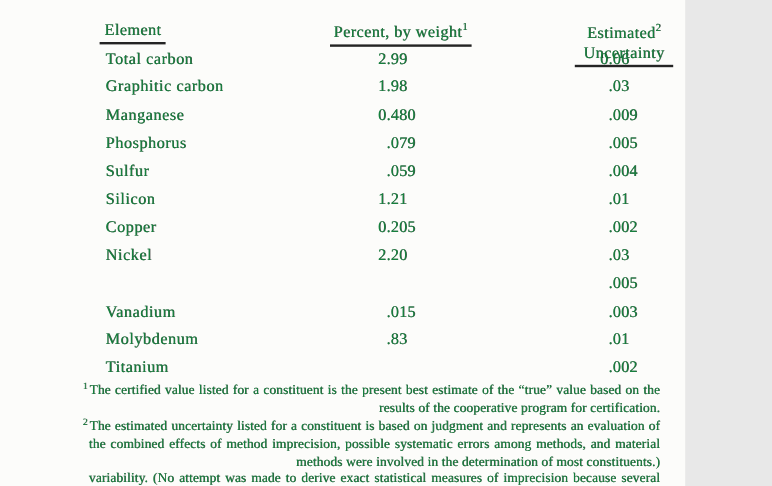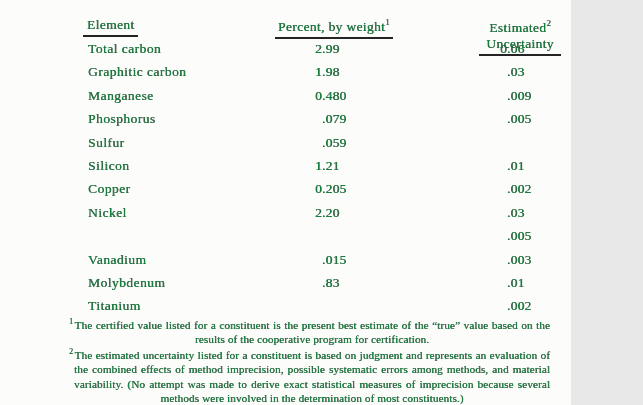--- a/index.html
+++ b/index.html
@@ -43,21 +43,21 @@
   .cell-unc .ip{width:67px;}
   
   .footnote{
     position:absolute;left:69px;width:481px;
     font-size:11.2px;line-height:14.4px;letter-spacing:0.1px;
   }
   #fn1{top:315px;}
   #fn2{top:345px;}
   .fl{text-align:justify;text-align-last:justify;}
   .fl.cont{padding-left:5px;}
-  .fl.last{text-align:center;text-align-last:auto;}
+  .fl.last{text-align:right;text-align-last:auto;}
   sup.fnm{font-size:8px;margin-right:1.5px;}
 </style>
 </head>
 <body>
 
 <div class="page">
 
   <div class="colhdr" id="hdr-element">Element</div>
 
   <div class="colhdr" id="hdr-percent"><span>Percent, by weight</span><sup>1</sup></div>
@@ -84,20 +84,21 @@
       <span class="cell-num cell-unc"><span class="ip"></span><span class="fp">.009</span></span>
     </div>
     <div class="trow">
       <span class="cell-el">Phosphorus</span>
       <span class="cell-num cell-pct"><span class="ip"></span><span class="fp">.079</span></span>
       <span class="cell-num cell-unc"><span class="ip"></span><span class="fp">.005</span></span>
     </div>
     <div class="trow">
       <span class="cell-el">Sulfur</span>
       <span class="cell-num cell-pct"><span class="ip"></span><span class="fp">.059</span></span>
+      <span class="cell-num cell-unc"><span class="ip"></span><span class="fp">.004</span></span>
     </div>
     <div class="trow">
       <span class="cell-el">Silicon</span>
       <span class="cell-num cell-pct"><span class="ip">1</span><span class="fp">.21</span></span>
       <span class="cell-num cell-unc"><span class="ip"></span><span class="fp">.01</span></span>
     </div>
     <div class="trow">
       <span class="cell-el">Copper</span>
       <span class="cell-num cell-pct"><span class="ip">0</span><span class="fp">.205</span></span>
       <span class="cell-num cell-unc"><span class="ip"></span><span class="fp">.002</span></span>
@@ -127,17 +128,17 @@
   </div>
 
   <div class="footnote" id="fn1">
     <div class="fl"><sup class="fnm">1</sup><span>The certified value listed for a constituent is the present best estimate of the “true” value based on the</span></div>
     <div class="fl cont last">results of the cooperative program for certification.</div>
   </div>
 
   <div class="footnote" id="fn2">
     <div class="fl"><sup class="fnm">2</sup><span>The estimated uncertainty listed for a constituent is based on judgment and represents an evaluation of</span></div>
     <div class="fl cont">the combined effects of method imprecision, possible systematic errors among methods, and material</div>
+    <div class="fl cont last">methods were involved in the determination of most constituents.)</div>
     <div class="fl cont">variability. (No attempt was made to derive exact statistical measures of imprecision because several</div>
-    <div class="fl cont last">methods were involved in the determination of most constituents.)</div>
   </div>
 
 </div>
 
 </body></html>

